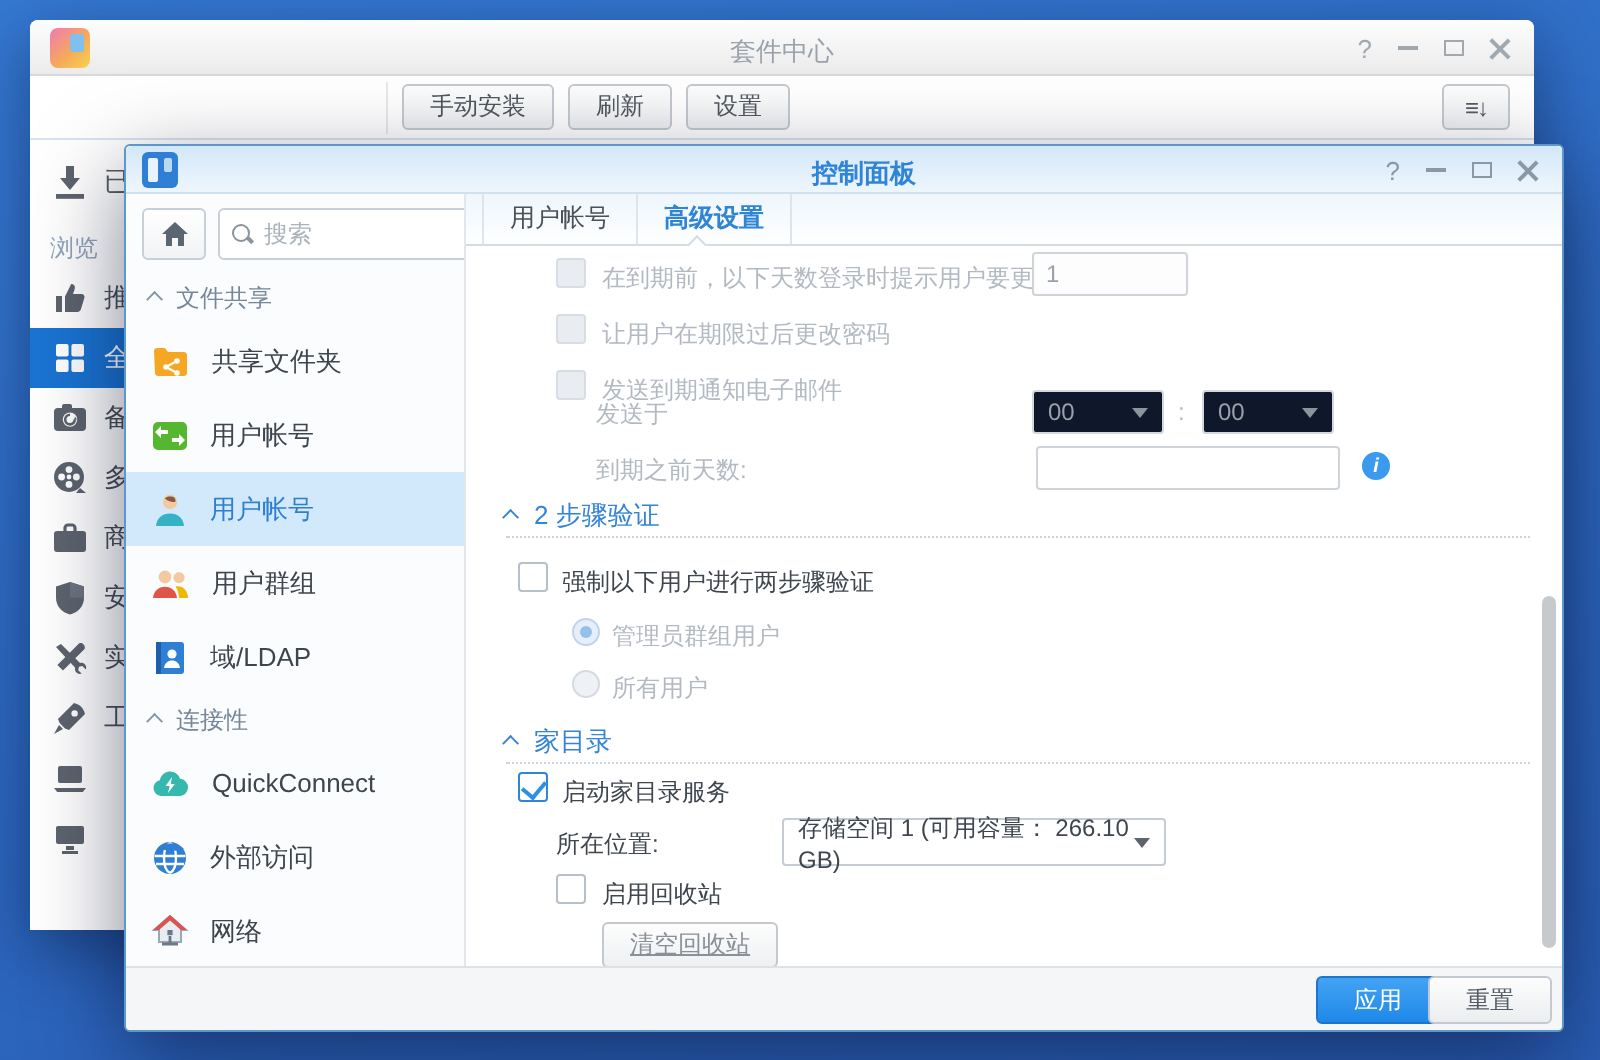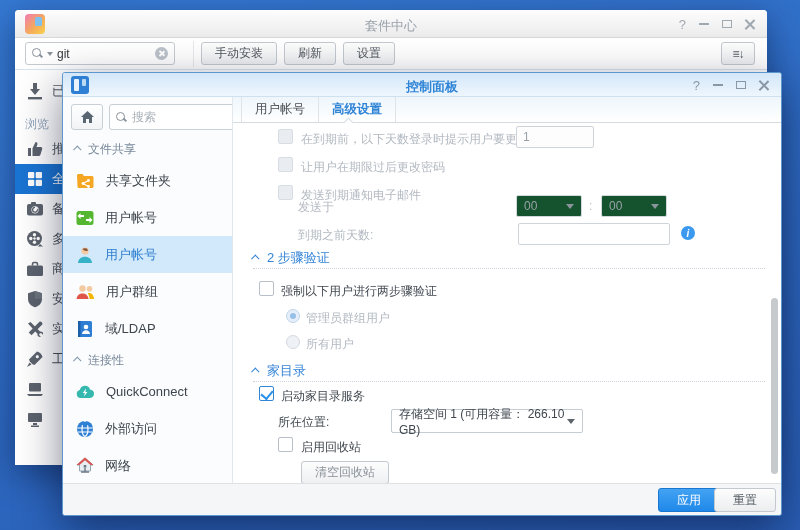--- a/index.html
+++ b/index.html
@@ -22,21 +22,21 @@
   .cb.on{border-color:#2f86d4;}
   .cb.on::after{content:"";position:absolute;left:3px;top:1px;width:6px;height:9px;
       border-right:2px solid #2b8fe8;border-bottom:2px solid #2b8fe8;transform:rotate(40deg);}
   .rd{position:absolute;width:14px;height:14px;border-radius:50%;background:#eef1f5;border:1px solid #d4dae0;}
   .rd.sel{background:#e6eff9;border-color:#bfd5ea;}
   .rd.sel::after{content:"";position:absolute;left:3px;top:3px;width:6px;height:6px;border-radius:50%;background:#97c0e8;}
   .lbl{position:absolute;font-size:12px;color:#3f464e;white-space:nowrap;}
   .lbl.dis{color:#b2b9c1;}
   .field{position:absolute;height:22px;border:1px solid #cfd4da;border-radius:2px;background:#fdfdfd;
          font-size:12px;color:#9aa1a9;padding:0 6px;font-family:inherit;}
-  .ddown{position:absolute;height:22px;border:1px solid #d3d8dd;border-radius:2px;background:#14532d;
+  .ddown{position:absolute;height:22px;border:1px solid #d3d8dd;border-radius:2px;background:#0f172a;
          display:flex;align-items:center;padding:0 7px;color:#9aa1a9;}
   .ddown .caret-down{margin-left:auto;}
   .ddown.enabled{background:#fff;color:#3f464e;border-color:#c6ccd3;}
   .sec-head{position:absolute;display:flex;align-items:center;gap:8px;color:#3584d6;font-size:13px;}
   .sec-head .chev-up{border-color:#3584d6;}
   .dotline{position:absolute;border-bottom:1px dotted #ccd3da;}
   .info-i{position:absolute;width:14px;height:14px;border-radius:50%;background:#3b9af0;color:#fff;
           font-size:10px;font-style:italic;font-weight:bold;display:flex;align-items:center;justify-content:center;}
   
   .winctl{display:flex;align-items:center;gap:13px;}
@@ -135,26 +135,20 @@
     <div class="pkg-appicon"></div>
     <div class="pkg-title">套件中心</div>
     <div class="pkg-controls winctl">
       <span class="glyph">?</span>
       <span class="ic-min"></span>
       <span class="ic-max"></span>
       <span class="ic-x"></span>
     </div>
   </div>
   <div class="pkg-toolbar">
-    <div class="pkg-search">
-      <span class="mag"></span>
-      <span class="caret-down" style="border-top-width:4px;border-left-width:3.5px;border-right-width:3.5px;"></span>
-      <input value="git" style="">
-      <span class="clear-x"></span>
-    </div>
     <div class="pkg-tb-div"></div>
     <div class="pkg-btns">
       <button class="btn">手动安装</button>
       <button class="btn">刷新</button>
       <button class="btn">设置</button>
     </div>
     <button class="btn pkg-sort">
         <span class="sort-glyph"><span>≡</span><span>↓</span></span>
       </button>
   </div>
@@ -423,21 +417,21 @@
 
         <span class="lbl" style="left:45px;top:291px;">所在位置:</span>
         <div class="ddown enabled" style="left:158px;top:286px;width:192px;height:24px;">
           <span>存储空间 1 (可用容量： 266.10 GB)</span>
           <span class="caret-down" style="border-top-color:#5d646c;"></span>
         </div>
 
         <span class="cb" style="left:45px;top:314px;"></span>
         <span class="lbl" style="left:68px;top:316px;">启用回收站</span>
 
-        <button class="btn cp-btn" style="left:68px;top:338px;color:#8a9098;">清空回收站</button>
+        <button class="btn cp-btn" style="left:68px;top:338px;color:#8a9098;text-decoration:underline;">清空回收站</button>
 
         <div class="scroll-thumb"></div>
       </div>
     </div>
   </div>
 
   <div class="cp-footer">
     <div class="btn-apply">应用</div>
     <div class="btn-reset">重置</div>
   </div>

